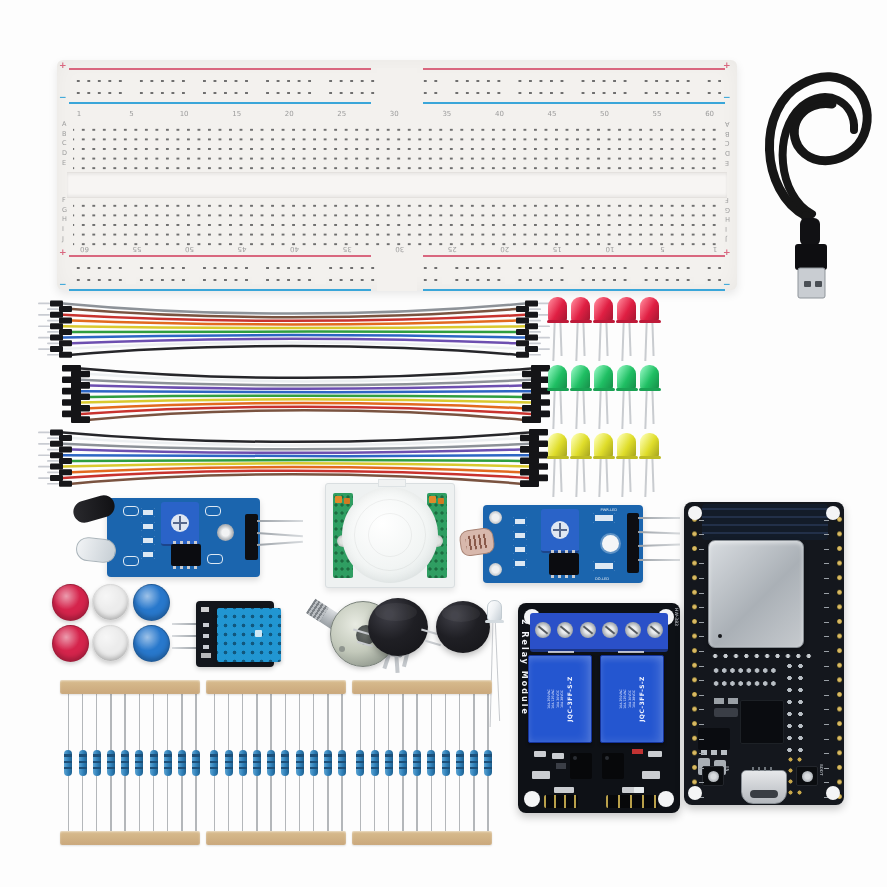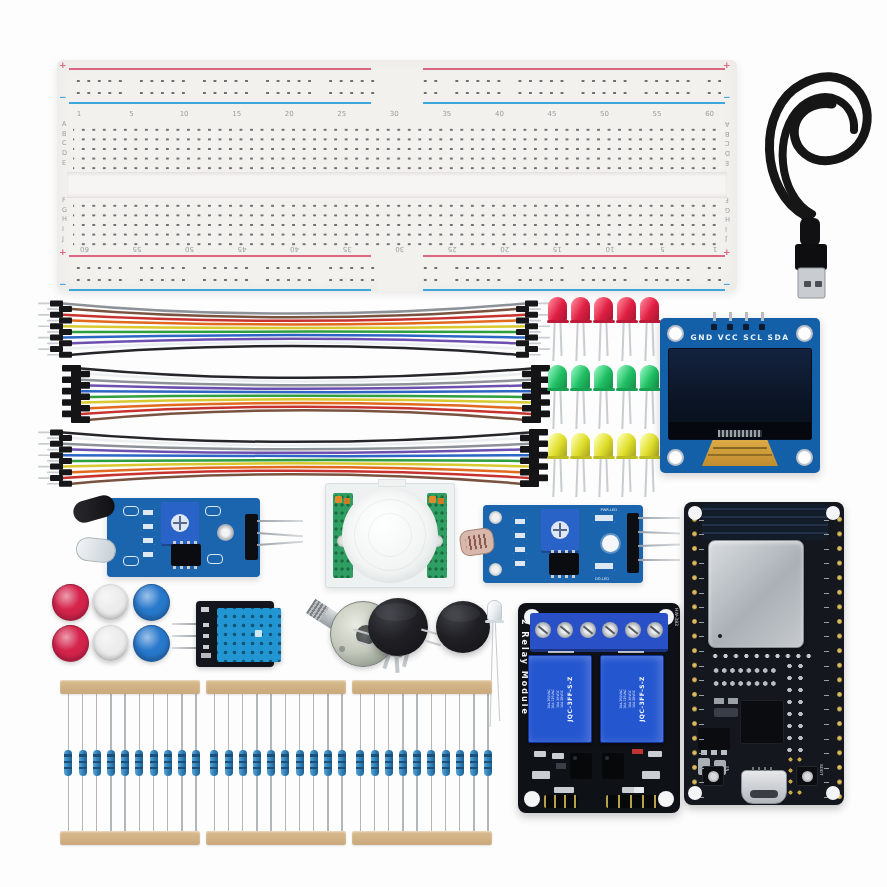--- a/index.html
+++ b/index.html
@@ -342,42 +342,20 @@
         <div style="position: absolute; left: 5px; top: 26px; width: 1.5px; height: 38px; background: rgb(201, 204, 208); transform: rotate(2deg);"></div>
         <div style="position: absolute; left: 12px; top: 26px; width: 1.5px; height: 33px; background: rgb(201, 204, 208); transform: rotate(-2deg);"></div>
       </div>
       <div style="position: absolute; left: 640px; top: 433px; width: 19px; height: 66px;">
         <div style="position: absolute; left: 0px; top: 0px; width: 19px; height: 25px; border-radius: 9px 9px 4px 4px; background: linear-gradient(120deg, rgb(253, 255, 176) 8%, rgb(223, 221, 42) 55%, rgba(0, 0, 0, 0.25) 96%), rgb(223, 221, 42);"></div>
         <div style="position: absolute; left: -1.5px; top: 23px; width: 22px; height: 3px; border-radius: 2px; background: rgb(223, 221, 42); filter: brightness(0.85);"></div>
         <div style="position: absolute; left: 5px; top: 26px; width: 1.5px; height: 38px; background: rgb(201, 204, 208); transform: rotate(2deg);"></div>
         <div style="position: absolute; left: 12px; top: 26px; width: 1.5px; height: 33px; background: rgb(201, 204, 208); transform: rotate(-2deg);"></div>
       </div>
     </div>
-  <div class="c" id="oled" style="background: rgb(20, 96, 168);">
-    <div class="oled-label">GND VCC SCL SDA</div>
-  <div style="position: absolute; left: 7px; top: 7px; width: 17px; height: 17px; border-radius: 50%; background: rgb(253, 253, 253); border: 2.5px solid rgb(185, 194, 204); box-sizing: border-box;"></div>
-      <div style="position: absolute; left: 136px; top: 7px; width: 17px; height: 17px; border-radius: 50%; background: rgb(253, 253, 253); border: 2.5px solid rgb(185, 194, 204); box-sizing: border-box;"></div>
-      <div style="position: absolute; left: 7px; top: 131px; width: 17px; height: 17px; border-radius: 50%; background: rgb(253, 253, 253); border: 2.5px solid rgb(185, 194, 204); box-sizing: border-box;"></div>
-      <div style="position: absolute; left: 136px; top: 131px; width: 17px; height: 17px; border-radius: 50%; background: rgb(253, 253, 253); border: 2.5px solid rgb(185, 194, 204); box-sizing: border-box;"></div>
-      <div style="position: absolute; left: 53px; top: -6px; width: 2.6px; height: 9px; background: rgb(185, 189, 194);"></div>
-      <div style="position: absolute; left: 51px; top: 6px; width: 6px; height: 6px; background: rgb(13, 27, 48); border-radius: 1px;"></div>
-      <div style="position: absolute; left: 69px; top: -6px; width: 2.6px; height: 9px; background: rgb(185, 189, 194);"></div>
-      <div style="position: absolute; left: 67px; top: 6px; width: 6px; height: 6px; background: rgb(13, 27, 48); border-radius: 1px;"></div>
-      <div style="position: absolute; left: 85px; top: -6px; width: 2.6px; height: 9px; background: rgb(185, 189, 194);"></div>
-      <div style="position: absolute; left: 83px; top: 6px; width: 6px; height: 6px; background: rgb(13, 27, 48); border-radius: 1px;"></div>
-      <div style="position: absolute; left: 101px; top: -6px; width: 2.6px; height: 9px; background: rgb(185, 189, 194);"></div>
-      <div style="position: absolute; left: 99px; top: 6px; width: 6px; height: 6px; background: rgb(13, 27, 48); border-radius: 1px;"></div>
-      <div style="position: absolute; left: 8px; top: 30px; width: 144px; height: 92px; border-radius: 2px; border: 1px solid rgb(7, 16, 32); box-sizing: border-box; background: linear-gradient(rgb(19, 35, 63) 0%, rgb(11, 21, 38) 55%, rgb(9, 15, 26) 100%);"></div>
-      <div style="position: absolute; left: 9px; top: 104px; width: 142px; height: 17px; background: rgb(5, 8, 14);"></div>
-      <div style="position: absolute; left: 58px; top: 112px; width: 44px; height: 7px; background-image: repeating-linear-gradient(90deg, rgb(154, 162, 171) 0px, rgb(154, 162, 171) 2px, rgb(42, 47, 54) 2px, rgb(42, 47, 54) 4px);"></div>
-      <div style="position: absolute; left: 42px; top: 122px; width: 76px; height: 26px; background: linear-gradient(rgb(220, 170, 69), rgb(192, 140, 46)); clip-path: polygon(14% 0px, 86% 0px, 100% 100%, 0px 100%);">
-        <div style="position: absolute; left: 14%; right: 14%; top: 7px; height: 2px; background: rgba(40, 30, 5, 0.45);"></div>
-        <div style="position: absolute; left: 8%; right: 8%; top: 14px; height: 2px; background: rgba(40, 30, 5, 0.35);"></div>
-      </div>
-    </div>
   <div class="c" id="ir" style="background: rgb(27, 101, 174);">
       <div style="position: absolute; left: -34px; top: 0px; width: 42px; height: 22px; border-radius: 11px; background: linear-gradient(100deg, rgb(42, 42, 46), rgb(16, 16, 19)); transform: rotate(-16deg);"></div>
       <div style="position: absolute; left: -31px; top: 40px; width: 40px; height: 24px; border-radius: 12px; background: linear-gradient(100deg, rgb(242, 244, 246), rgb(198, 206, 212)); border: 1px solid rgb(170, 180, 186); box-sizing: border-box; transform: rotate(6deg);"></div>
       <div style="position: absolute; left: 16px; top: 8px; width: 16px; height: 10px; border: 1px solid rgba(255, 255, 255, 0.85); border-radius: 4px; box-sizing: border-box;"></div>
       <div style="position: absolute; left: 16px; top: 58px; width: 16px; height: 10px; border: 1px solid rgba(255, 255, 255, 0.85); border-radius: 4px; box-sizing: border-box;"></div>
       <div style="position: absolute; left: 98px; top: 8px; width: 16px; height: 10px; border: 1px solid rgba(255, 255, 255, 0.85); border-radius: 4px; box-sizing: border-box;"></div>
       <div style="position: absolute; left: 100px; top: 56px; width: 16px; height: 10px; border: 1px solid rgba(255, 255, 255, 0.85); border-radius: 4px; box-sizing: border-box;"></div>
       <div style="position: absolute; left: 34px; top: 10px; width: 14px; height: 9px; background: rgba(255, 255, 255, 0.85); box-shadow: rgb(27, 101, 174) 0px 0px 0px 2px inset; border-radius: 1px;"></div>
       <div style="position: absolute; left: 34px; top: 24px; width: 14px; height: 9px; background: rgba(255, 255, 255, 0.85); box-shadow: rgb(27, 101, 174) 0px 0px 0px 2px inset; border-radius: 1px;"></div>
       <div style="position: absolute; left: 34px; top: 38px; width: 14px; height: 9px; background: rgba(255, 255, 255, 0.85); box-shadow: rgb(27, 101, 174) 0px 0px 0px 2px inset; border-radius: 1px;"></div>

